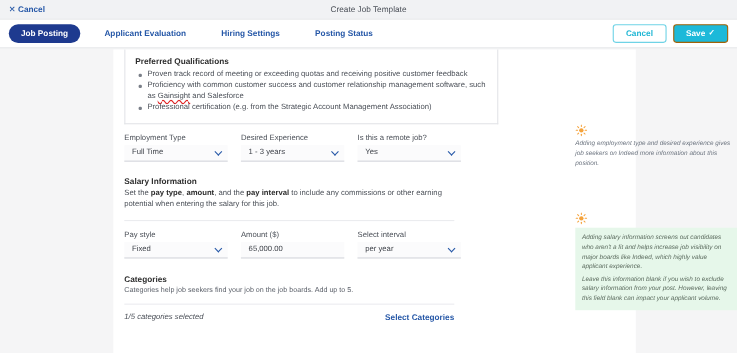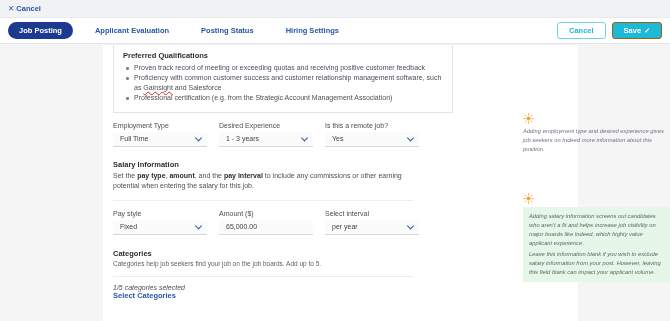--- a/index.html
+++ b/index.html
@@ -131,21 +131,21 @@
 
   .hr { height: 1px; background: #ebecef; margin-top: 8px; width: 300px; }
 
   
   .cat-section { margin-top: 14px; }
   .cat-desc { font-size: 6.5px; color: #5a5f68; margin-top: 2px; }
   .cat-bar {
     margin-top: 9px; width: 300px;
     border-top: 1px solid #ebecef;
     padding-top: 7px;
-    display: flex; align-items: flex-start; justify-content: space-between; flex-direction: column;
+    display: flex; align-items: center; justify-content: space-between;
   }
   .cat-count { font-size: 7px; color: #4a4f57; font-style: italic; }
   .cat-link { font-size: 7.5px; color: #2557a7; font-weight: 700; cursor: pointer; }
 
   
   .tip { position: absolute; width: 150px; }
   .tip-icon { width: 11px; height: 11px; display: block; }
   .tip-text {
     font-size: 5.8px; color: #6d7580; font-style: italic;
     line-height: 1.55; margin-top: 3px;
@@ -162,28 +162,29 @@
 </head>
 <body>
 
 <div class="app">
 
   <div class="topbar">
     <div class="cancel-top">
       <span class="xg">✕</span>
       <span>Cancel</span>
     </div>
+    <div class="top-title">Create Job Template</div>
   </div>
 
   <div class="tabbar">
     <div class="tabs">
       <div class="tab active">Job Posting</div>
       <div class="tab">Applicant Evaluation</div>
+      <div class="tab">Hiring Settings</div>
       <div class="tab">Posting Status</div>
-      <div class="tab">Hiring Settings</div>
     </div>
     <div class="tabbar-actions">
       <div class="btn btn-cancel">Cancel</div>
       <div class="btn btn-save">
         <span>Save</span>
         <span class="chk">✓</span>
       </div>
     </div>
   </div>
 

